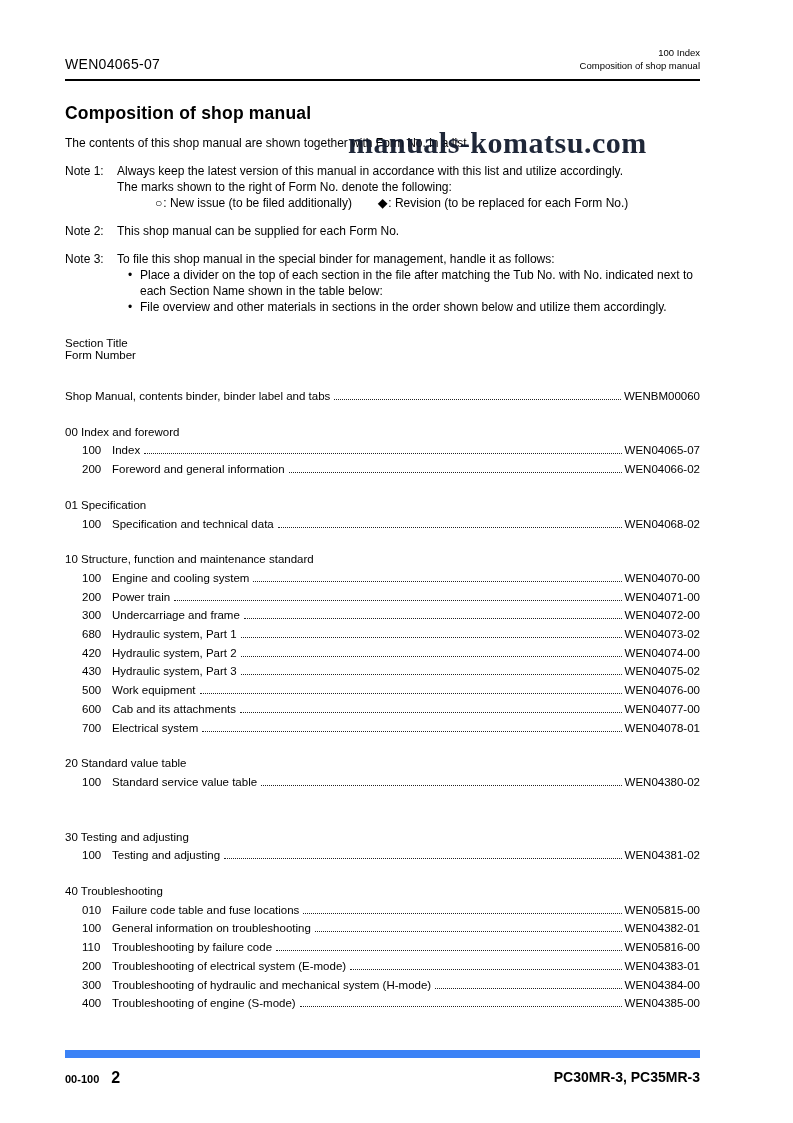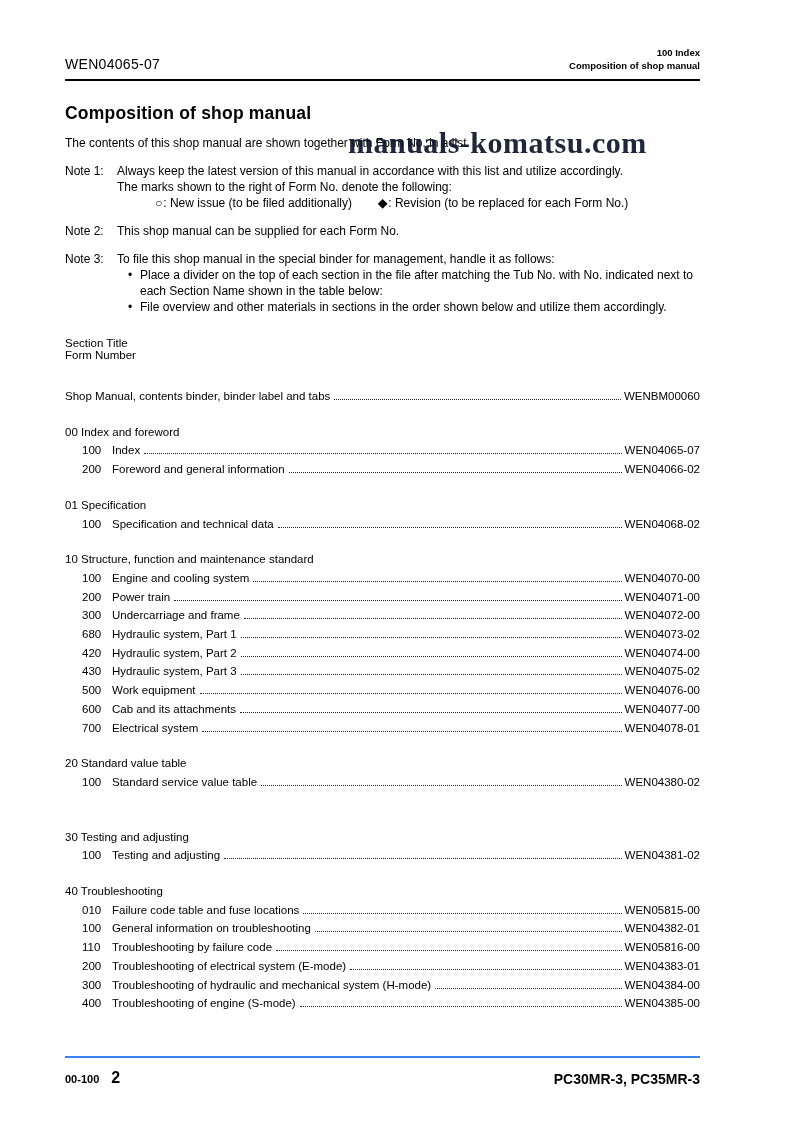--- a/index.html
+++ b/index.html
@@ -4,21 +4,21 @@
 <style>
   * { margin:0; padding:0; box-sizing:border-box; }
   html,body { background:#ffffff; }
   body { font-family:"Liberation Sans", sans-serif; color:#000; }
   .page { position:relative; width:793px; height:1123px; background:#fff; overflow:hidden; }
   .inner { padding:0 93px 0 65px; }
 
   .header { display:flex; justify-content:space-between; align-items:flex-end;
             padding-top:46px; padding-bottom:7px; border-bottom:2px solid #000; }
   .header-left { font-size:14px; letter-spacing:0.3px; }
-  .header-right { text-align:right; font-size:9.5px; line-height:13px;font-weight:bold; }
+  .header-right { text-align:right; font-size:9.5px; line-height:13px; }
 
   .title { margin-top:22px; font-size:17.5px; font-weight:bold; letter-spacing:0.2px; }
 
   .body-text { font-size:12px; line-height:16px; }
   .intro { margin-top:11px; }
 
   .note { margin-top:12px; display:flex; }
   .note-label { width:52px; flex:none; }
   .note-body { flex:1; }
   .marks-line { display:flex; gap:26px; margin-left:38px; }
@@ -34,22 +34,22 @@
   .toc-group.extra-gap { margin-top:36px; }
   .toc-group-title { line-height:18.7px; }
   .toc-row { display:flex; align-items:baseline; line-height:18.7px; }
   .row-indent { padding-left:17px; }
   .toc-no { width:30px; flex:none; }
   .toc-title { flex:none; white-space:nowrap; }
   .toc-leader { flex:1; border-bottom:1.5px dotted #222; margin:0 3px 3px 4px; min-width:20px; }
   .toc-form { flex:none;text-align:right; }
 
   .footer { position:absolute; left:65px; right:93px; bottom:36px;
-            border-top:2px solid #3b82f6; padding-top:11px;
-            display:flex; justify-content:space-between; align-items:flex-end; }
+            border-top:8px solid #3b82f6; padding-top:11px;
+            display:flex; justify-content:space-between; align-items:flex-start; }
   .footer-left { display:flex; align-items:baseline; gap:12px; }
   .footer-code { font-size:11px; font-weight:bold; }
   .footer-page { font-size:16px; font-weight:bold; }
   .footer-right { font-weight:bold; font-size:14px; }
 
   .watermark { position:absolute; top:126px; left:348px; z-index:5;
                font-family:"Liberation Serif", serif; font-weight:bold;
                font-size:30px; letter-spacing:0.5px; opacity:0.93; }
 </style>
 </head>

